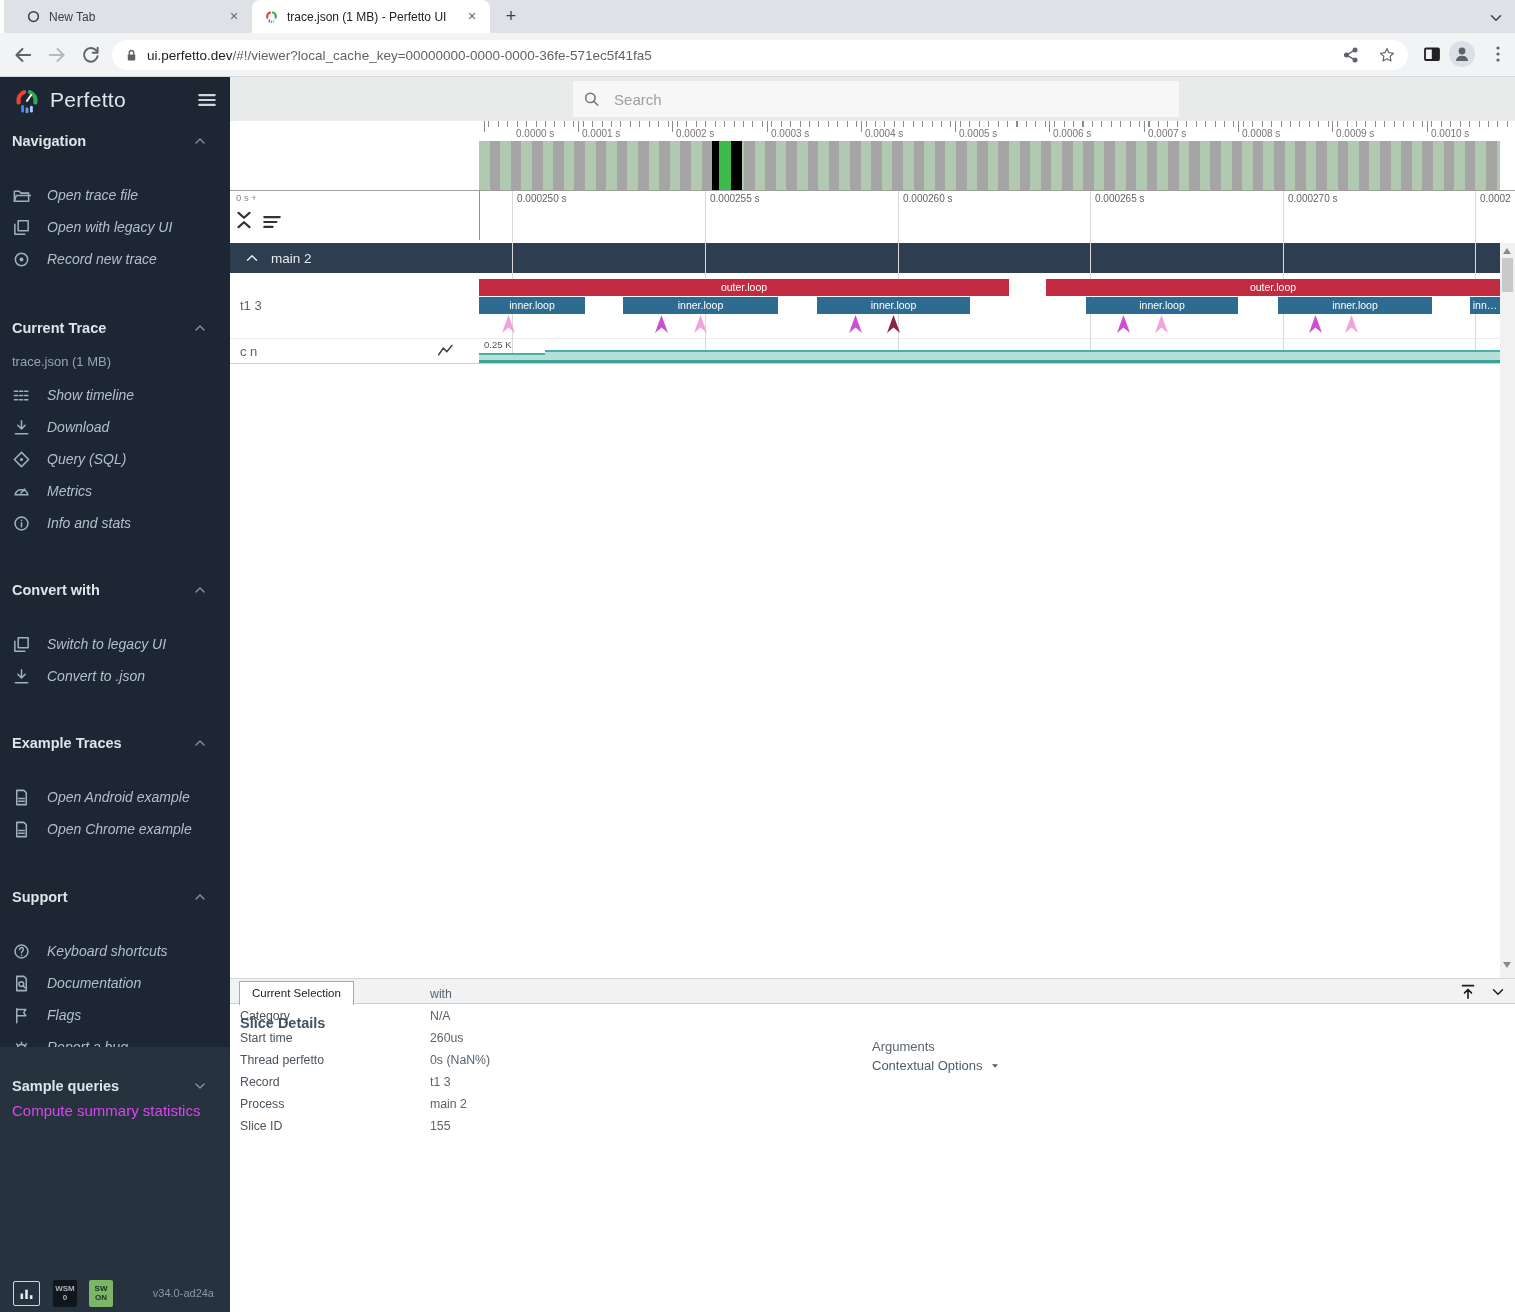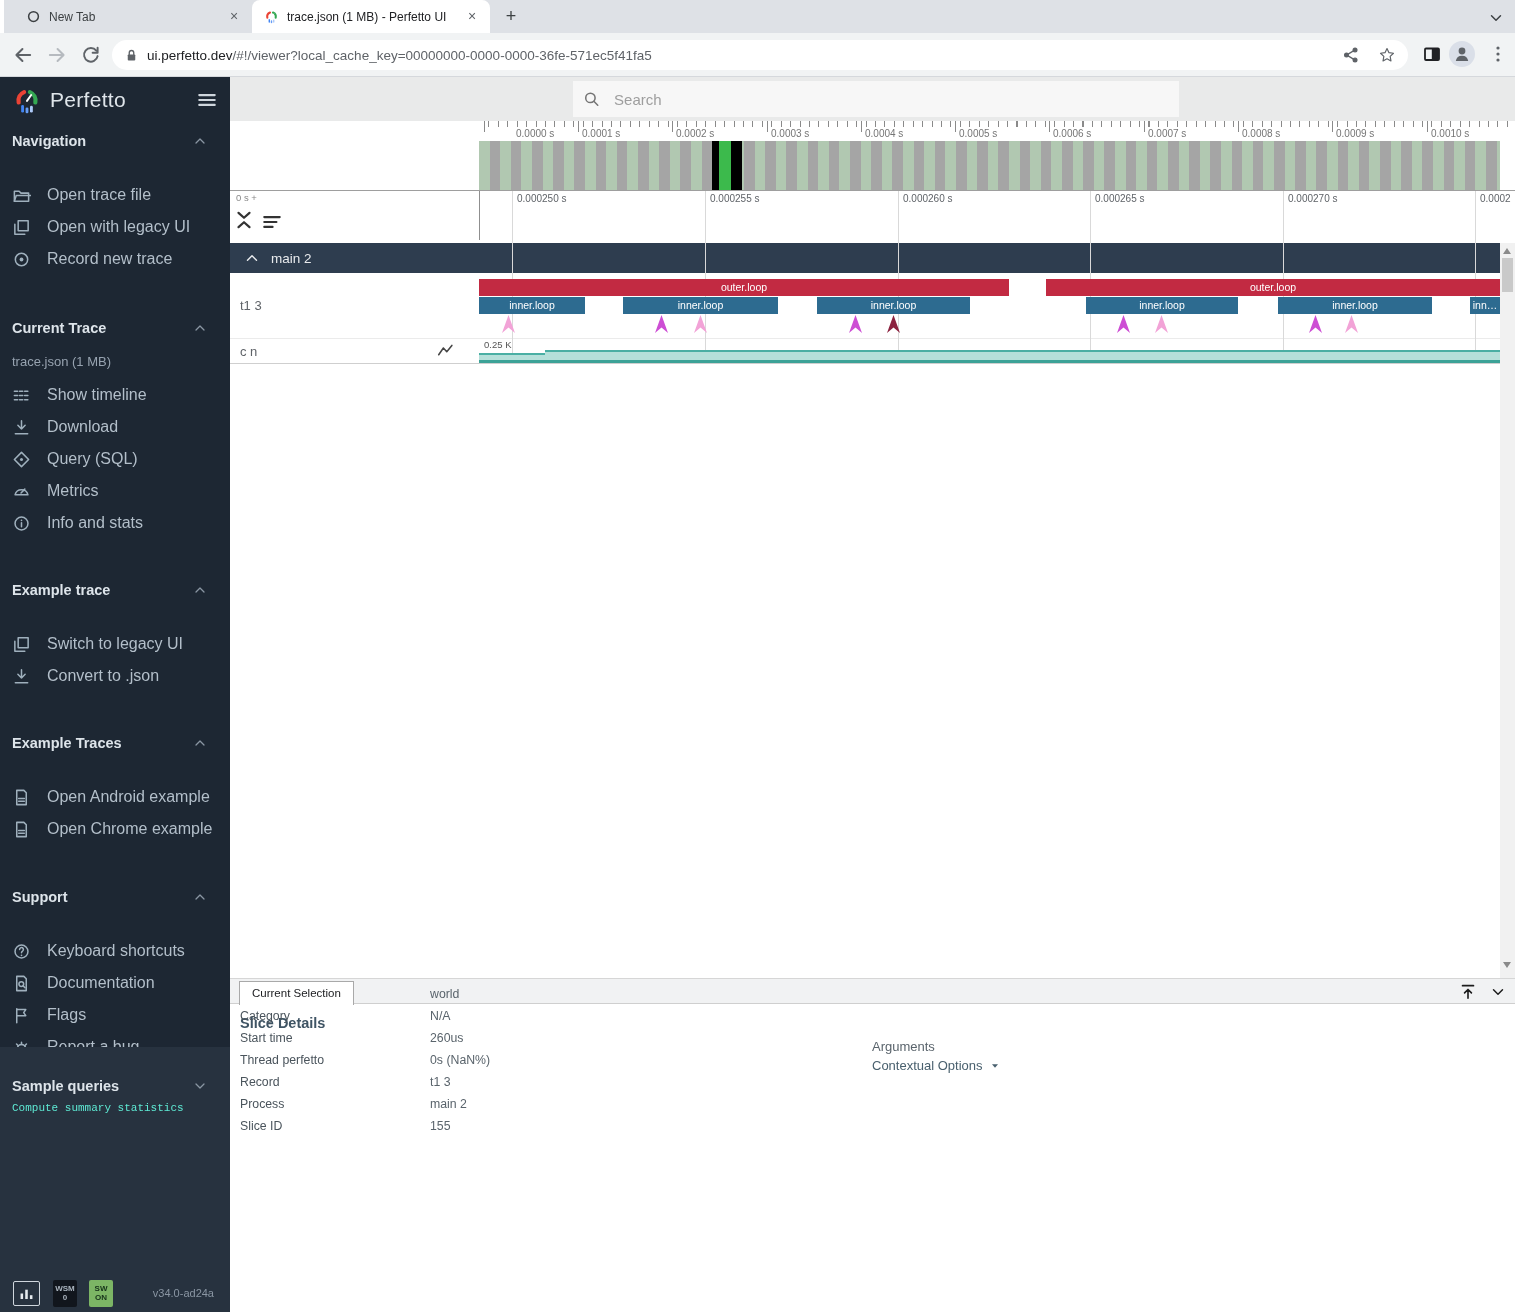--- a/index.html
+++ b/index.html
@@ -44,26 +44,26 @@
   .brand .logo { width:30px; height:30px; margin-right:8px; }
   .brand .logo svg { width:100%; height:100%; }
   .brand .bname { font-size:21px; color:#dfe5ea; letter-spacing:.3px; flex:1; }
   .burger { width:22px; height:22px; color:#cfd6dd; }
   .burger svg { width:100%; height:100%; }
   .sections { flex:1; overflow:hidden; display:flex; flex-direction:column; }
   .sec-header { position:relative; margin:0 12px; font-size:14.5px; font-weight:700; color:#dde4ea; height:20px; line-height:20px; flex:none; }
   .sec-header .chev { position:absolute; right:10px; top:2px; width:16px; height:16px; color:#8a96a3; }
   .sec-header .chev svg { width:100%; height:100%; }
   .sec-sub { margin:16px 12px 0 12px; font-size:13px; color:#97a3b0; height:16px; line-height:16px; flex:none; }
-  .sitem { display:flex; align-items:center; height:32px; padding:0 12px; font-size:16px; color:#b3bfca; flex:none; cursor:default; }
+  .sitem { display:flex; align-items:center; height:32px; padding:0 12px; font-size:14px; color:#b3bfca; flex:none; cursor:default;font-style:italic; }
   .sitem .ic { width:19px; height:19px; margin-right:16px; color:#9fb0bd; flex:none; }
   .sitem .ic svg { width:100%; height:100%; }
   .samples { margin-top:auto; background:#27323f; padding-top:27px; display:flex; flex-direction:column; flex:1 0 auto; max-height:265px; }
   .samples .sec-header { margin-top:2px; }
-  .samples .subq { margin:6px 12px 0 12px; font-size:11px; color:#5eead4;font-family:Liberation Mono, monospace; }
+  .samples .subq { margin:6px 12px 0 12px; font-size:15px; color:#d946ef; }
   .sfooter { margin-top:auto; display:flex; align-items:center; height:34px; padding:0 16px 4px 13px; }
   .fico { width:27px; height:25px; border:1.5px solid #cfd6dd; border-radius:2px; color:#e6ebef; padding:3px; }
   .fico svg { width:100%; height:100%; }
   .badge { margin-left:13px; width:24px; height:27px; border-radius:2px; font-size:8px; font-weight:700; display:flex; flex-direction:column; align-items:center; justify-content:center; line-height:9px; }
   .badge.dark { background:#11161d; color:#aab4be; }
   .badge.green { background:#7cb565; color:#16321a; margin-left:12px; }
   .version { margin-left:auto; font-size:11px; color:#8a96a3; }
 
   
   .mainheader { position:absolute; left:230px; top:77px; width:1285px; height:44px; background:#e9eaea; }
@@ -282,21 +282,21 @@
           <span>Metrics</span>
         </div>
         <div class="sitem">
           <span class="ic"><svg viewBox="0 0 20 20" fill="none" stroke="currentColor" stroke-width="1.6" stroke-linecap="round" stroke-linejoin="round">
               <circle cx="10" cy="10" r="6.8"></circle>
               <path d="M10 9.2v4.3"></path>
               <circle cx="10" cy="6.6" r=".9" fill="currentColor" stroke="none"></circle>
             </svg></span>
           <span>Info and stats</span>
         </div>
-        <div class="sec-header" style="margin-top: 41px;"><span>Example trace</span><span class="chev"><svg viewBox="0 0 20 20" fill="none" stroke="currentColor" stroke-width="1.6" stroke-linecap="round" stroke-linejoin="round">
+        <div class="sec-header" style="margin-top: 41px;"><span>Convert with</span><span class="chev"><svg viewBox="0 0 20 20" fill="none" stroke="currentColor" stroke-width="1.6" stroke-linecap="round" stroke-linejoin="round">
               <path d="M5 12.5l5-5 5 5"></path>
             </svg></span></div>
         <div class="sitem" style="margin-top: 28px;">
           <span class="ic"><svg viewBox="0 0 20 20" fill="none" stroke="currentColor" stroke-width="1.6" stroke-linecap="round" stroke-linejoin="round">
               <rect x="6.5" y="3" width="10.5" height="10.5"></rect>
               <path d="M3 6.5V17h10.5"></path>
             </svg></span>
           <span>Switch to legacy UI</span>
         </div>
         <div class="sitem">
@@ -501,21 +501,21 @@
         <path d="M10 17V7.2m0 0L6.2 11m3.8-3.8l3.8 3.8" stroke-width="1.8"></path>
       </svg></span>
   <span class="bb-ic" style="left:1489px;"><svg viewBox="0 0 20 20" fill="none" stroke="currentColor" stroke-width="1.6" stroke-linecap="round" stroke-linejoin="round">
         <path d="M5 7.5l5 5 5-5"></path>
       </svg></span>
 
   <div class="details-title">Slice Details</div>
   <div class="drows" id="slice-rows">
       <div class="drow">
         <span class="dl">Name</span>
-        <span class="dv">world</span>
+        <span class="dv">with</span>
       </div>
       <div class="drow">
         <span class="dl">Category</span>
         <span class="dv">N/A</span>
       </div>
       <div class="drow">
         <span class="dl">Start time</span>
         <span class="dv">260us</span>
       </div>
       <div class="drow">

